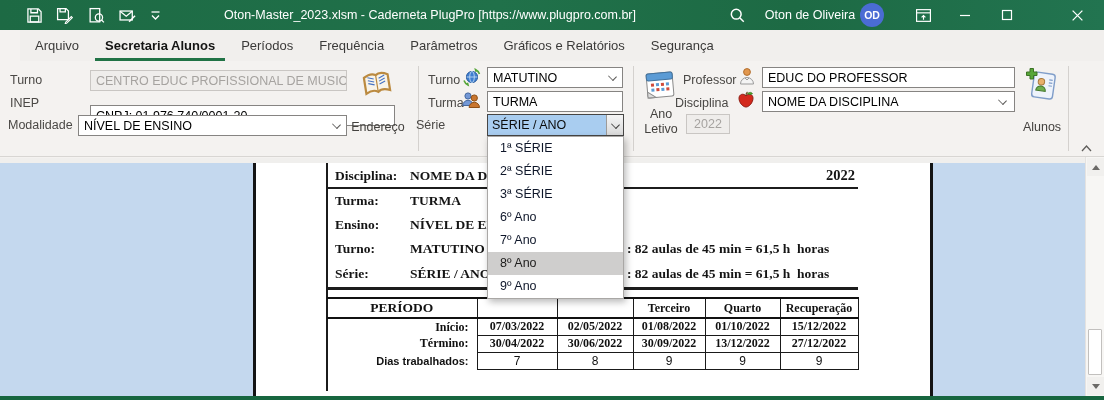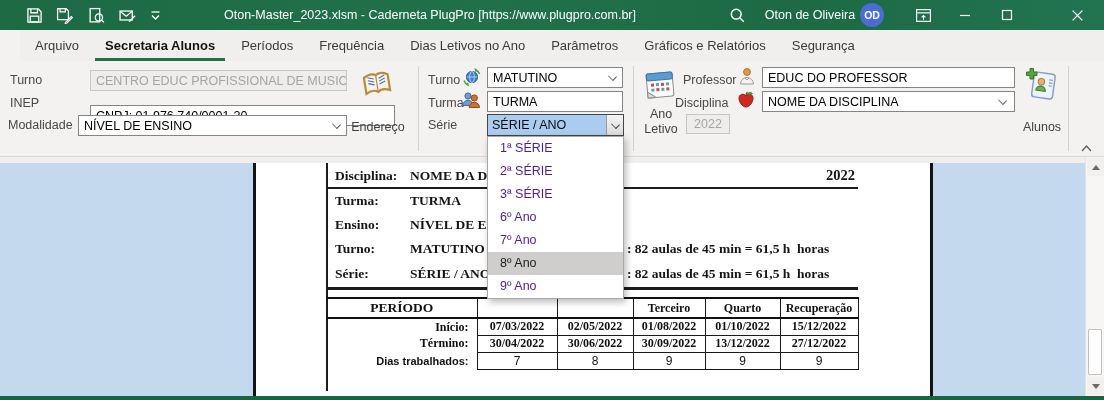--- a/index.html
+++ b/index.html
@@ -40,21 +40,21 @@
   .rbtn-label { position:absolute; font-size:12.5px; color:#44423f; text-align:center; line-height:14.5px; }
 
   
   .combo-open { position:absolute; left:487px; top:53px; width:137px; height:22px; border:1px solid #474645;
     background:#fff; display:flex; }
   .combo-text { flex:1; background:#a9cdf0; color:#0c0c0c; font-size:12.5px; line-height:20px; padding-left:4px; white-space:nowrap; overflow:hidden; }
   .combo-btn { width:17px; background:linear-gradient(#f5f5f5,#dadada); border-left:1px solid #9d9b99; position:relative; }
   .combo-btn .chevron { right:4px; top:6px; border-color:#3c3b3a; }
   .serie-list { position:absolute; left:487px; top:75px; width:137px; background:#ffffff; border:1px solid #a9a7a5;
     box-shadow:2px 3px 7px rgba(0,0,0,.28); z-index:60; }
-  .serie-item { height:23px; line-height:23px; padding-left:12px; font-size:12.5px; color:#4c1d95; white-space:nowrap; }
+  .serie-item { height:23px; line-height:23px; padding-left:12px; font-size:12.5px; color:#0f172a; white-space:nowrap; }
   .serie-item.hl { background:#cfcecd; color:#1d1c1b; }
 
   .collapse-chev { position:absolute; left:1080px; top:78px; width:13px; height:10px; }
 
   
   .substrip { position:absolute; top:158px; left:0; right:0; height:5px; background:#f0efed; }
   .doc { position:absolute; top:163px; left:0; right:0; height:233px; background:#c4d8ee; }
   .sheet { position:absolute; left:256px; top:0; width:674px; height:233px; background:#ffffff; }
   .edge { position:absolute; top:0; width:3px; height:233px; background:#141414; }
   .vline { position:absolute; left:326px; top:0; width:2px; height:228px; background:#1b1b1b; }
@@ -156,21 +156,20 @@
           <path d="M1.5 1.5l9 9M10.5 1.5l-9 9"></path>
         </svg>
     </div>
   </div>
 
   <div class="tabrow">
     <div class="tab">Arquivo</div>
     <div class="tab active">Secretaria Alunos</div>
     <div class="tab">Períodos</div>
     <div class="tab">Frequência</div>
-    <div class="tab">Dias Letivos no Ano</div>
     <div class="tab">Parâmetros</div>
     <div class="tab">Gráficos e Relatórios</div>
     <div class="tab">Segurança</div>
   </div>
 
   <div class="ribbon">
     <div class="rdiv" style="left:418px"></div>
     <div class="rdiv" style="left:633px"></div>
     <div class="rdiv" style="left:1068px"></div>
 
@@ -213,21 +212,21 @@
     <span class="rlabel" style="left:428px;top:35px">Turma</span>
     <span class="ricon" style="left:461px;top:29px;width:20px;height:20px">
       <svg viewBox="0 0 20 20">
           <circle cx="7" cy="6" r="3.1" fill="#7398d6" stroke="#46699f"></circle>
           <path d="M1.8 15.5a5.2 5.2 0 0 1 10.4 0z" fill="#7398d6" stroke="#46699f"></path>
           <circle cx="13.3" cy="8" r="3.1" fill="#c9762f" stroke="#8f5016"></circle>
           <path d="M8.1 17.5a5.2 5.2 0 0 1 10.4 0z" fill="#c9762f" stroke="#8f5016"></path>
         </svg>
     </span>
     <div class="rfield" style="left:487px;top:30px;width:136px">TURMA</div>
-    <span class="rlabel" style="left:428px;top:57px">Série</span>
+    <span class="rlabel" style="left:416px;top:57px">Série</span>
     <div class="combo-open">
       <div class="combo-text">SÉRIE / ANO</div>
       <div class="combo-btn">
           <span class="chevron"></span>
         </div>
     </div>
     <div class="serie-list">
       <div class="serie-item">1ª SÉRIE</div>
       <div class="serie-item">2ª SÉRIE</div>
       <div class="serie-item">3ª SÉRIE</div>

